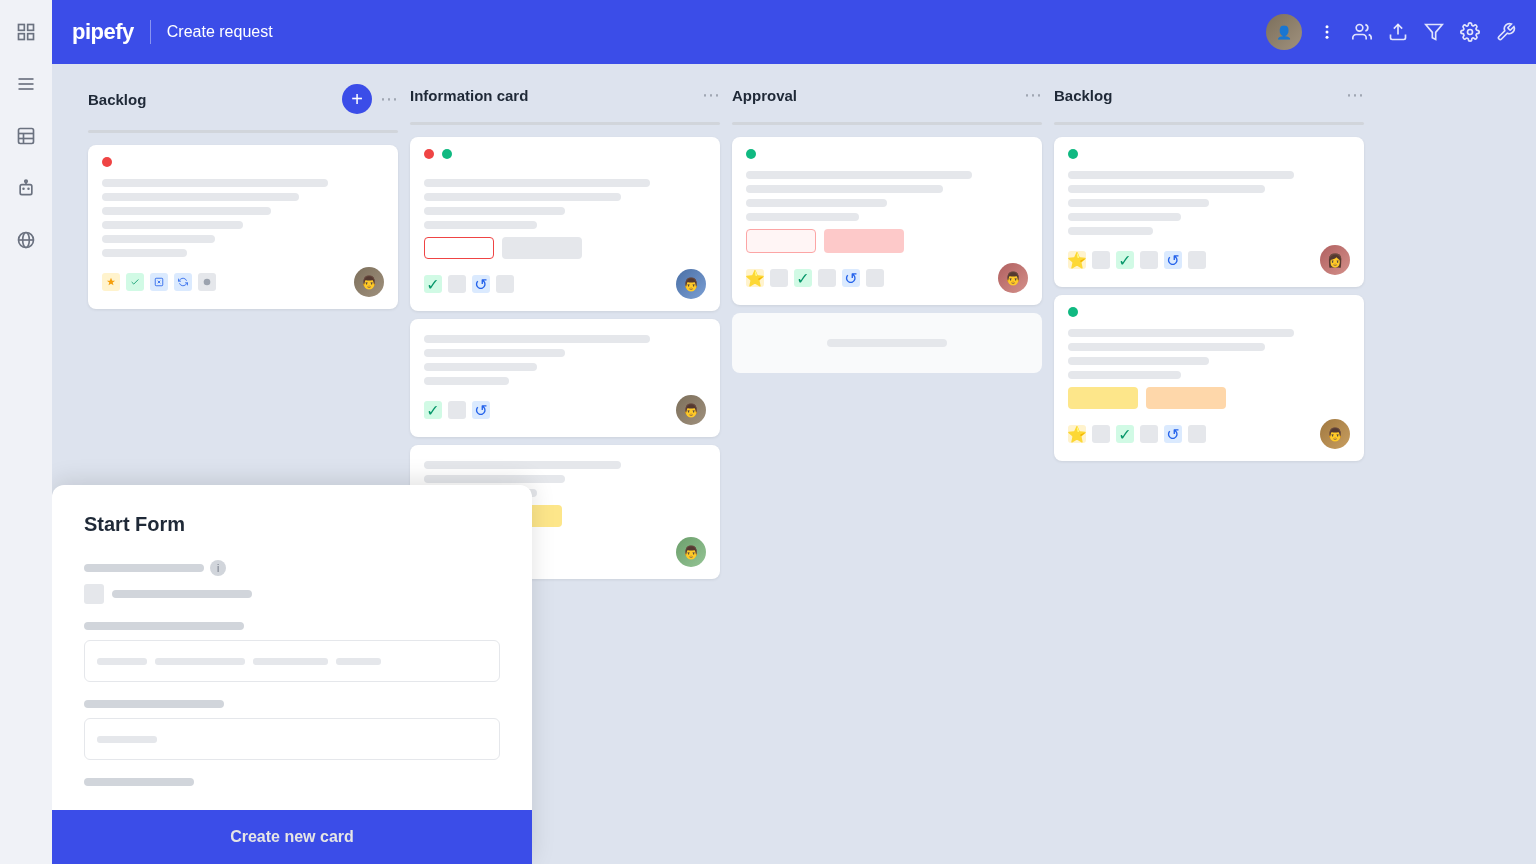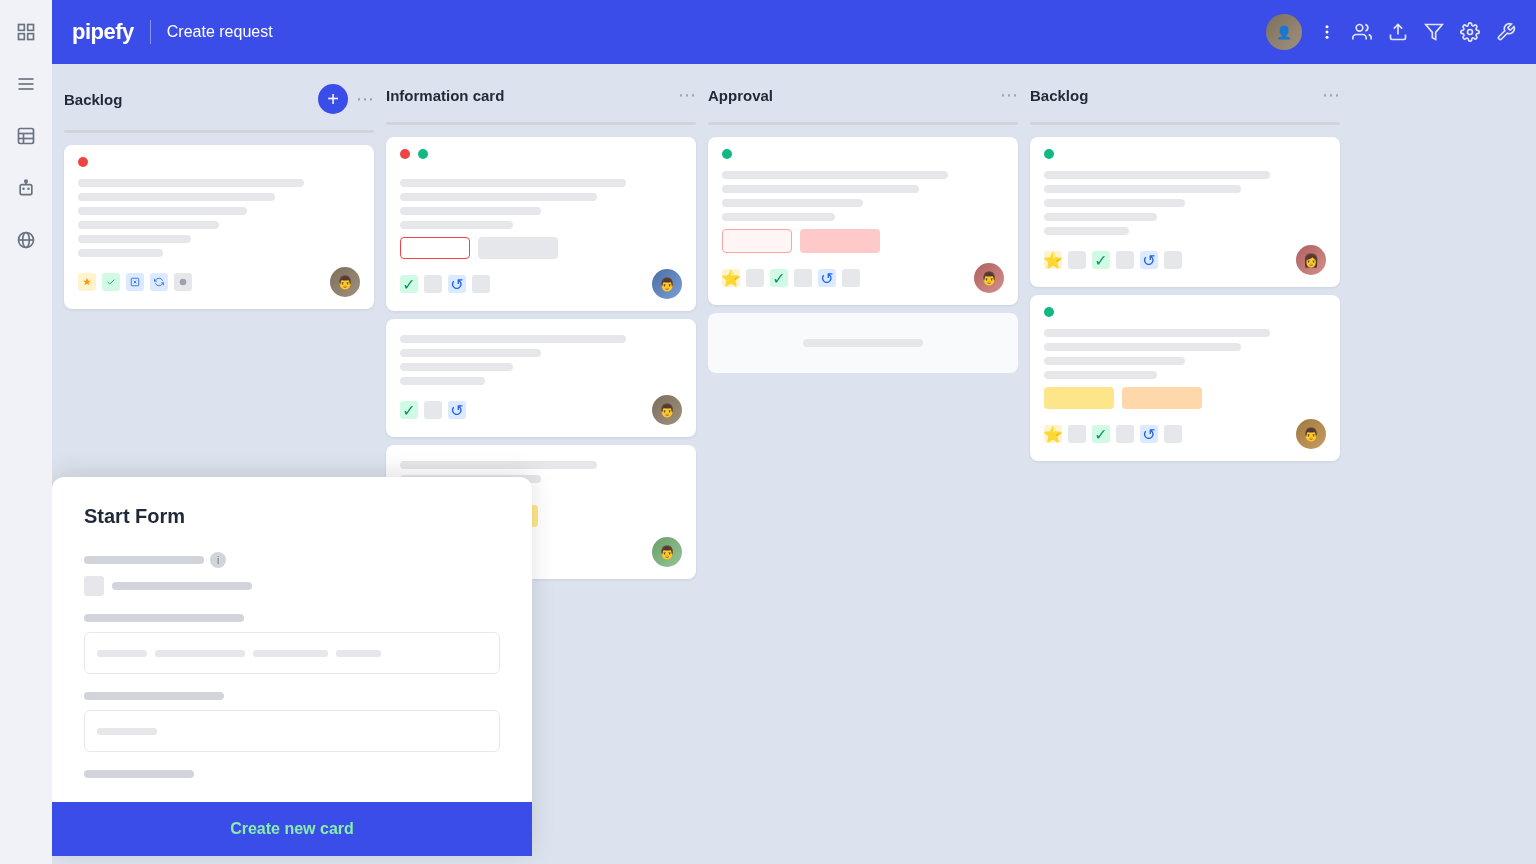--- a/index.html
+++ b/index.html
@@ -98,21 +98,21 @@
       overflow: hidden;
       display: flex;
       align-items: center;
       justify-content: center;
     }
 
     
     .board-area {
       flex: 1;
       display: flex;
-      padding: 16px 12px;
+      padding: 16px 36px;
       gap: 12px;
       overflow-x: auto;
       position: relative;
     }
 
     
     .column {
       width: 310px;
       flex-shrink: 0;
       display: flex;
@@ -244,21 +244,21 @@
     .face-1 { background: linear-gradient(135deg, #7c6f5b, #a0917d); }
     .face-2 { background: linear-gradient(135deg, #4a6fa5, #7b9fd4); }
     .face-3 { background: linear-gradient(135deg, #b06060, #d4908a); }
     .face-4 { background: linear-gradient(135deg, #6b9e6b, #95c595); }
     .face-6 { background: linear-gradient(135deg, #a07840, #c89e60); }
 
     
     .form-overlay {
       position: absolute;
       left: 0;
-      bottom: 8px;
+      bottom: 0;
       width: 480px;
       background: white;
       border-radius: 12px 12px 0 0;
       box-shadow: 0 -4px 24px rgba(0,0,0,0.12);
       z-index: 100;
       overflow: hidden;
     }
     .form-body {
       padding: 28px 32px 24px;
     }
@@ -371,21 +371,21 @@
       margin-top: 14px;
     }
     .form-footer {
       background: #3b4de8;
       padding: 18px 32px;
       display: flex;
       align-items: center;
       justify-content: center;
     }
     .form-submit-btn {
-      color: #86efac;
+      color: #e5e5e5;
       font-size: 16px;
       font-weight: 600;
       background: none;
       border: none;
       cursor: pointer;
     }
 
     
     .empty-card {
       background: #f9fafb;

